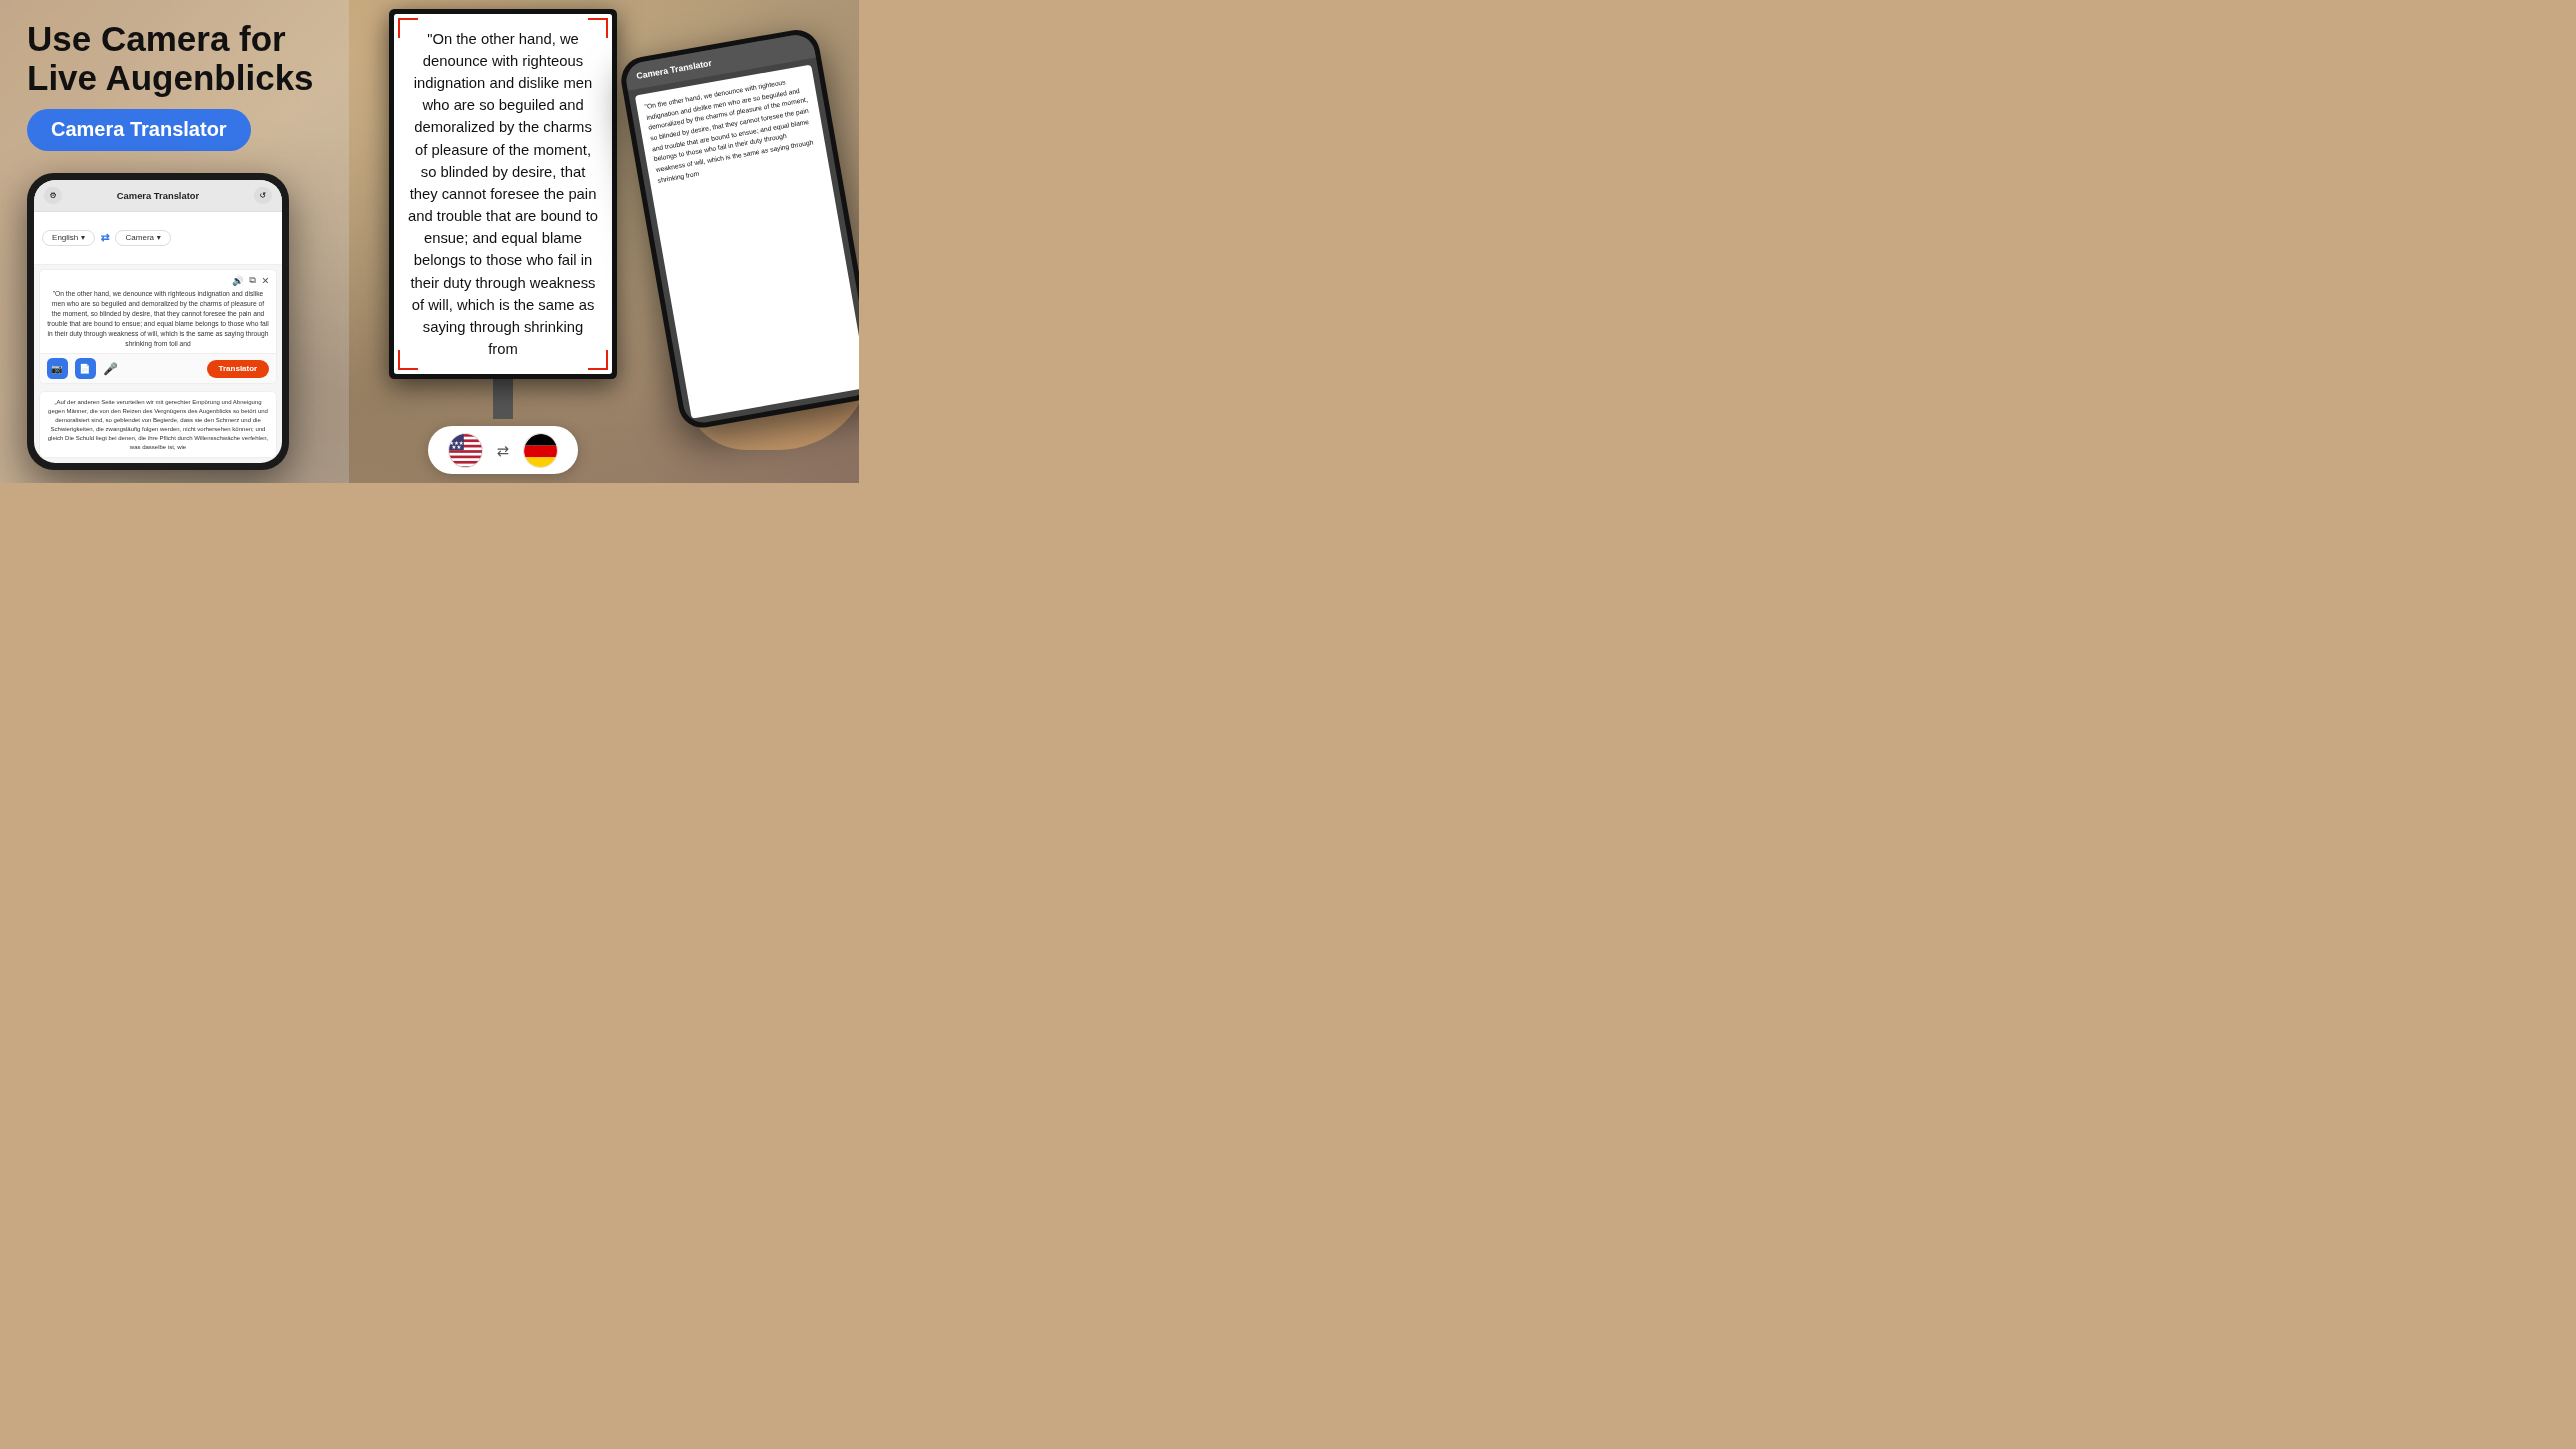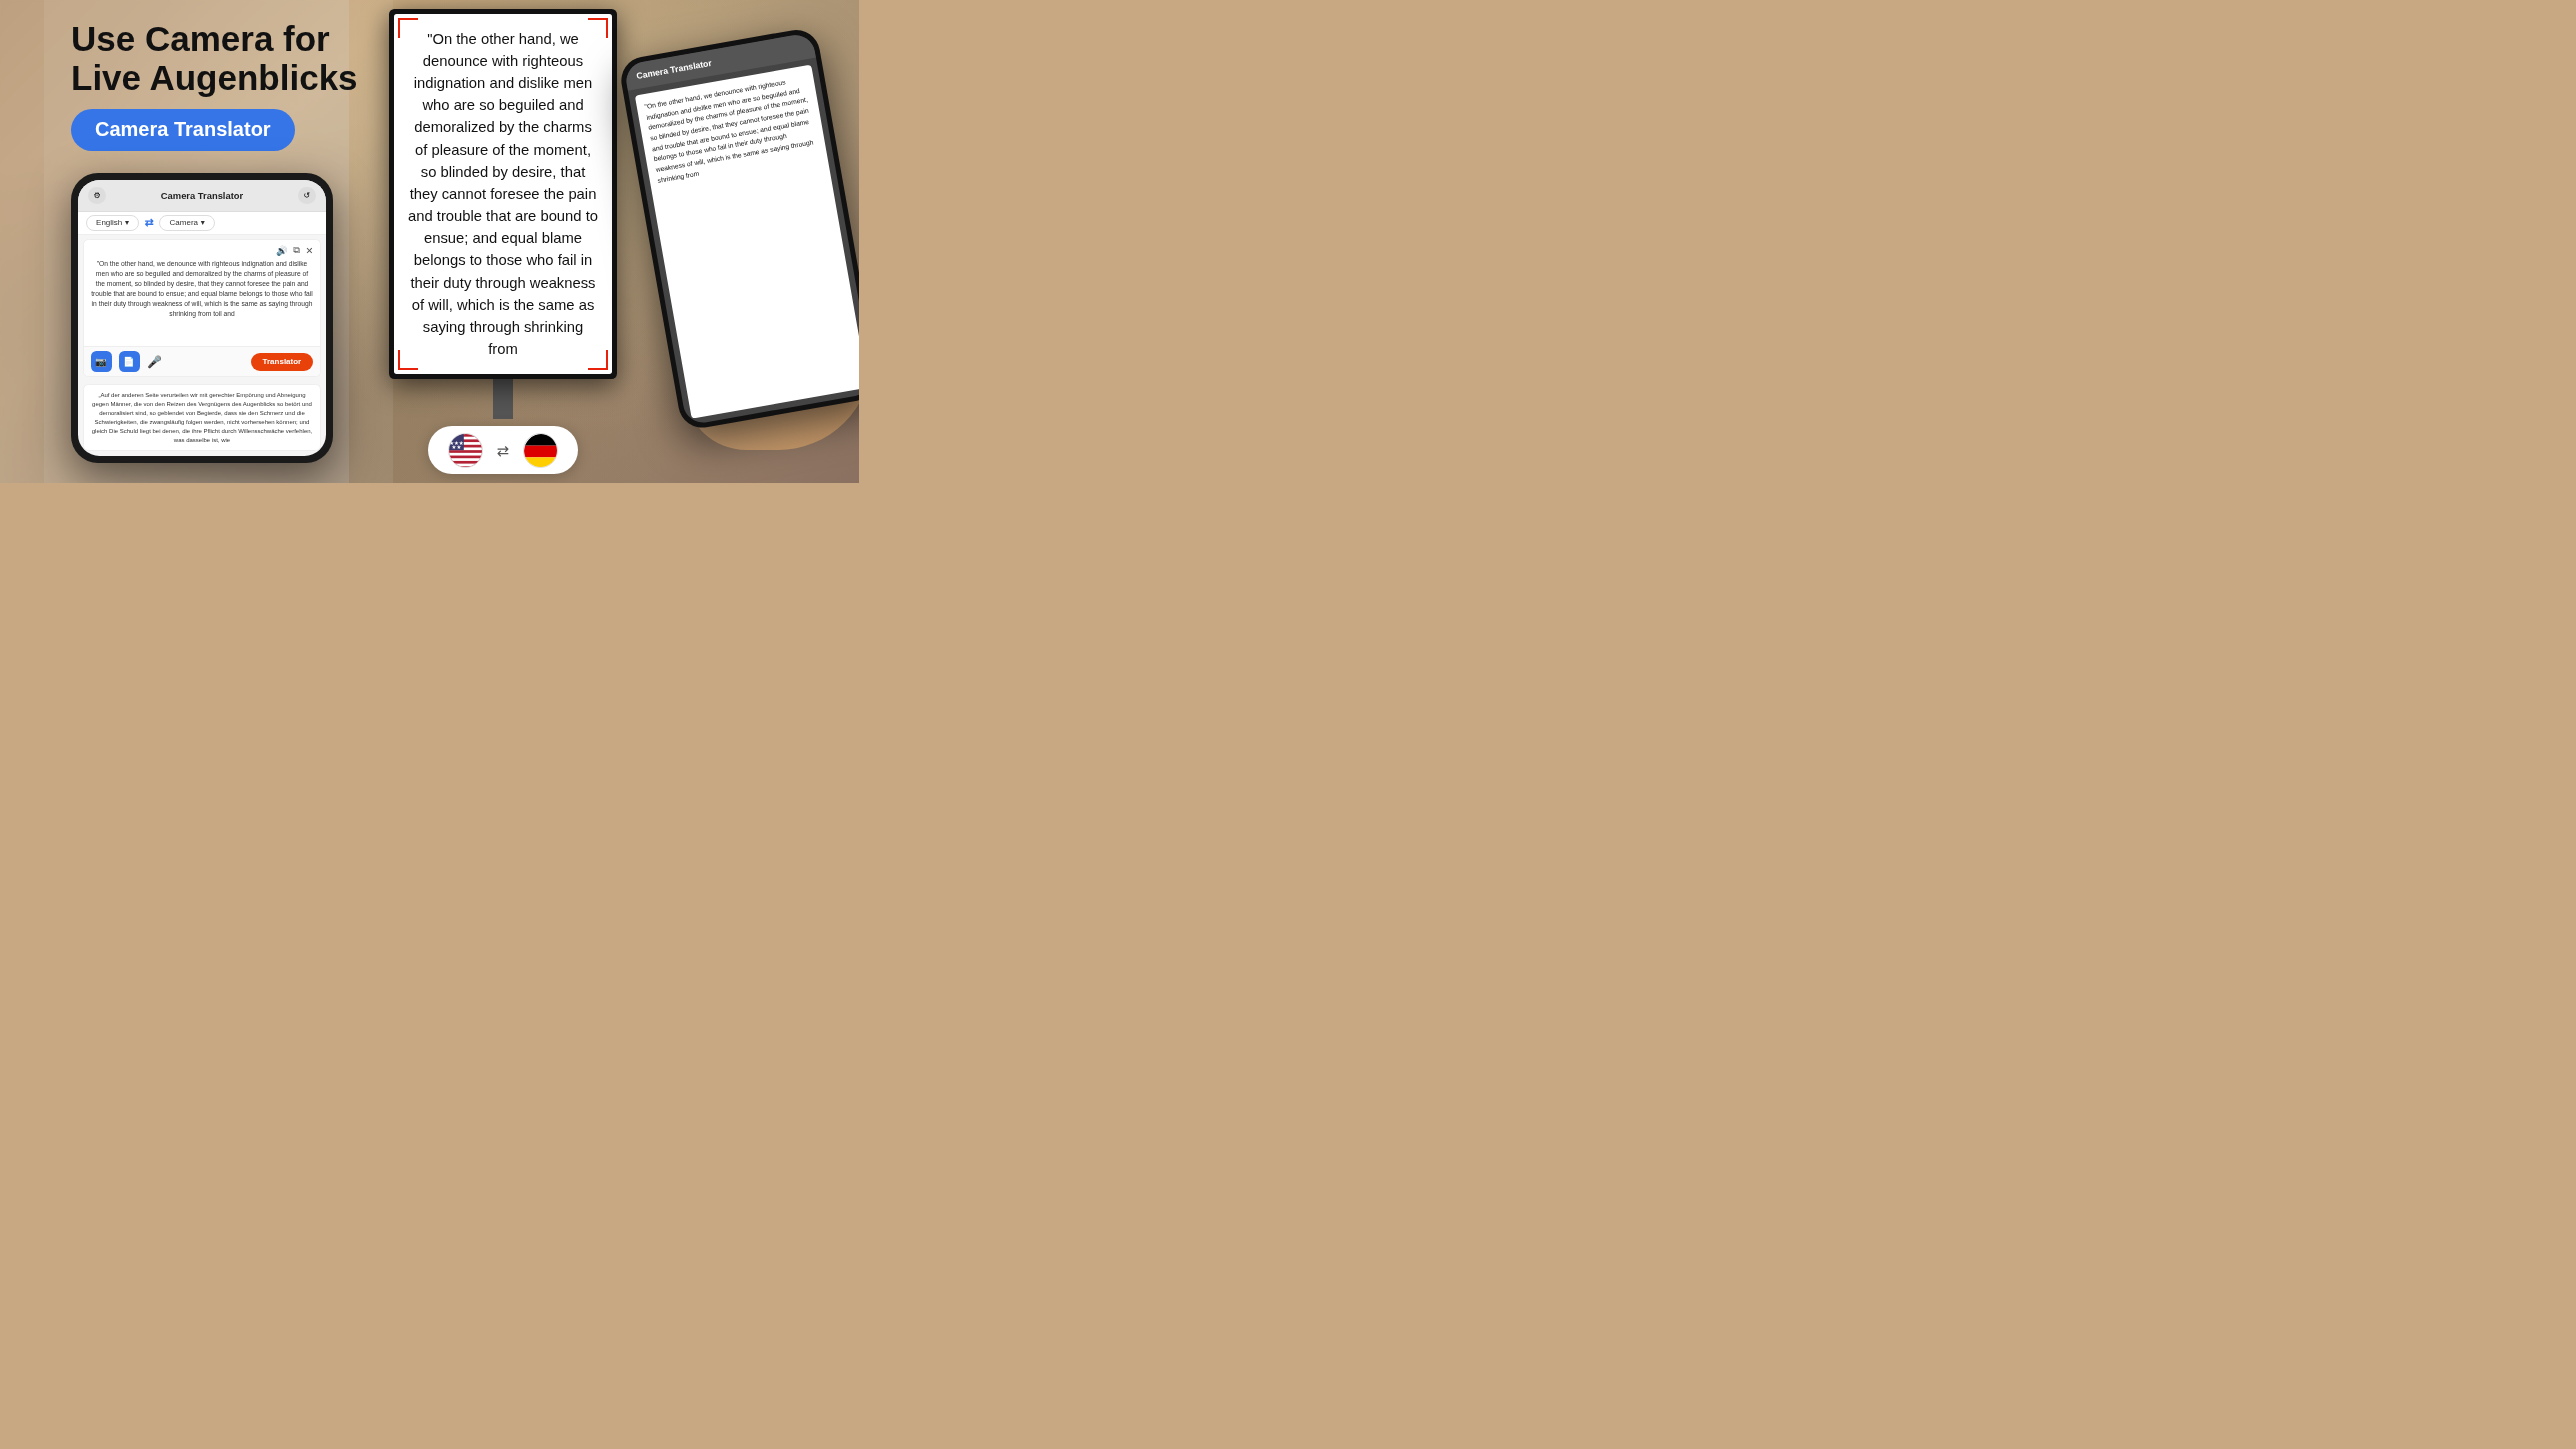--- a/index.html
+++ b/index.html
@@ -36,21 +36,20 @@
       left: 0;
       top: 0;
       width: 349px;
       height: 100%;
       background: rgba(255,255,255,0.08);
       z-index: 10;
       padding: 20px 27px;
       display: flex;
       flex-direction: column;
       align-items: flex-start;
-      margin-left: 44px;
     }
 
     .headline {
       font-size: 35px;
       font-weight: 900;
       color: #111;
       line-height: 1.1;
       margin-bottom: 12px;
     }
 
@@ -109,21 +108,21 @@
       display: flex;
       align-items: center;
       justify-content: center;
       font-size: 8px;
     }
 
     .lang-row {
       display: flex;
       align-items: center;
       gap: 5.4px;
-      padding: 3px 8px;
+      padding: 18px 8px;
       background: #fff;
       border-bottom: 0.7px solid #eee;
     }
 
     .lang-btn {
       background: #fff;
       border: 0.7px solid #ddd;
       border-radius: 13.4px;
       padding: 2.7px 9.4px;
       font-size: 8px;

